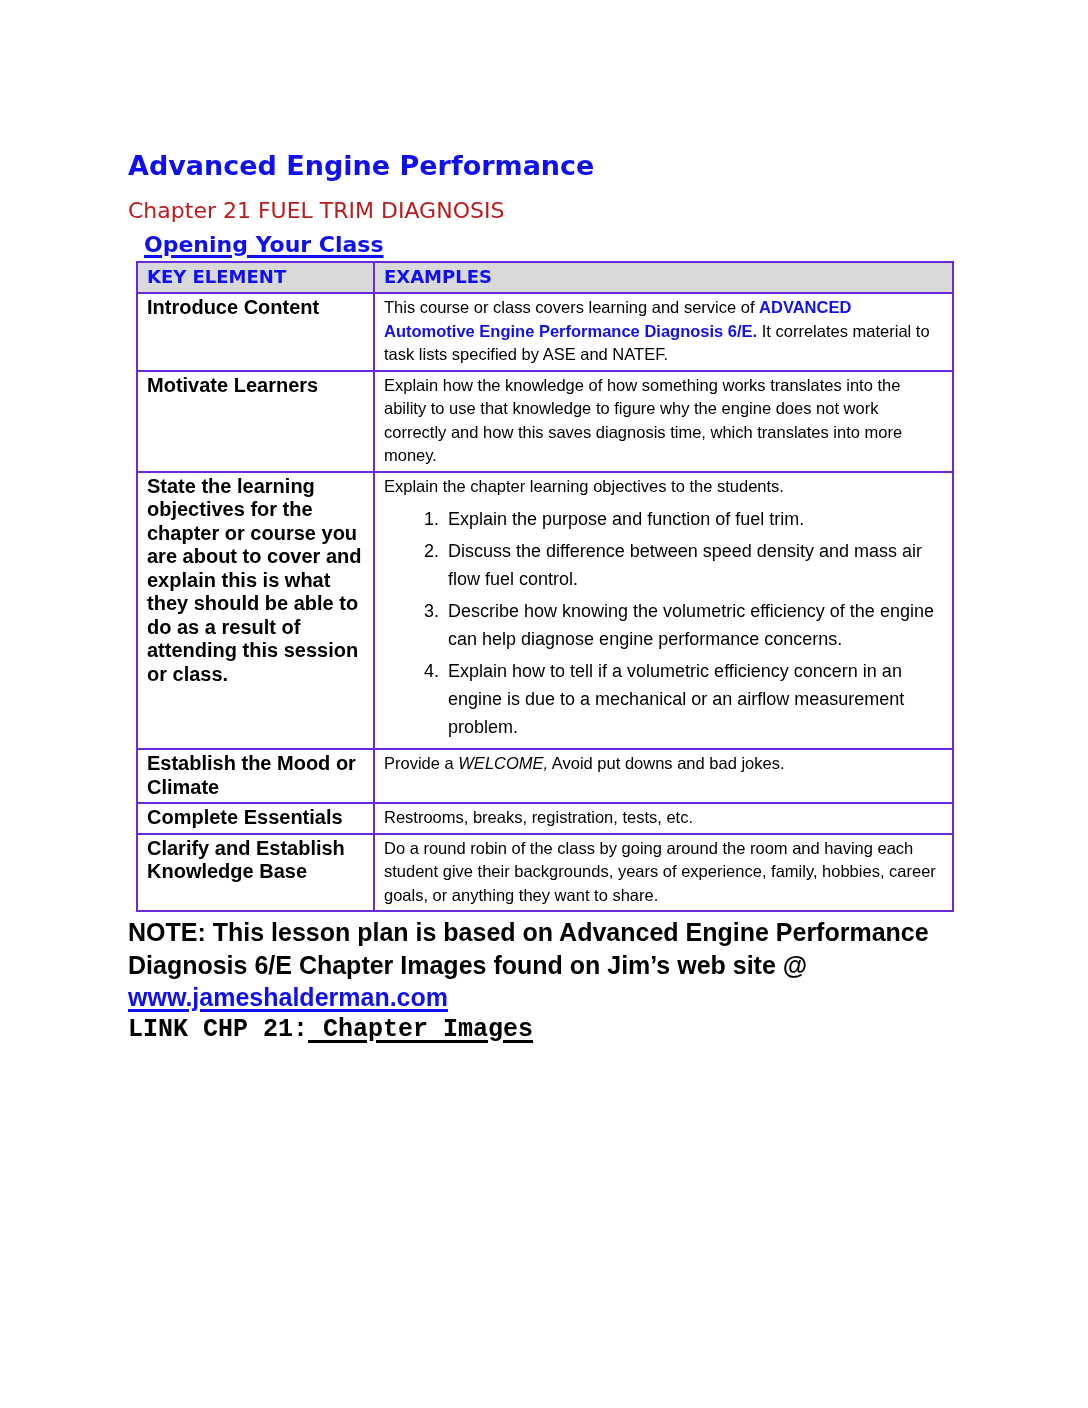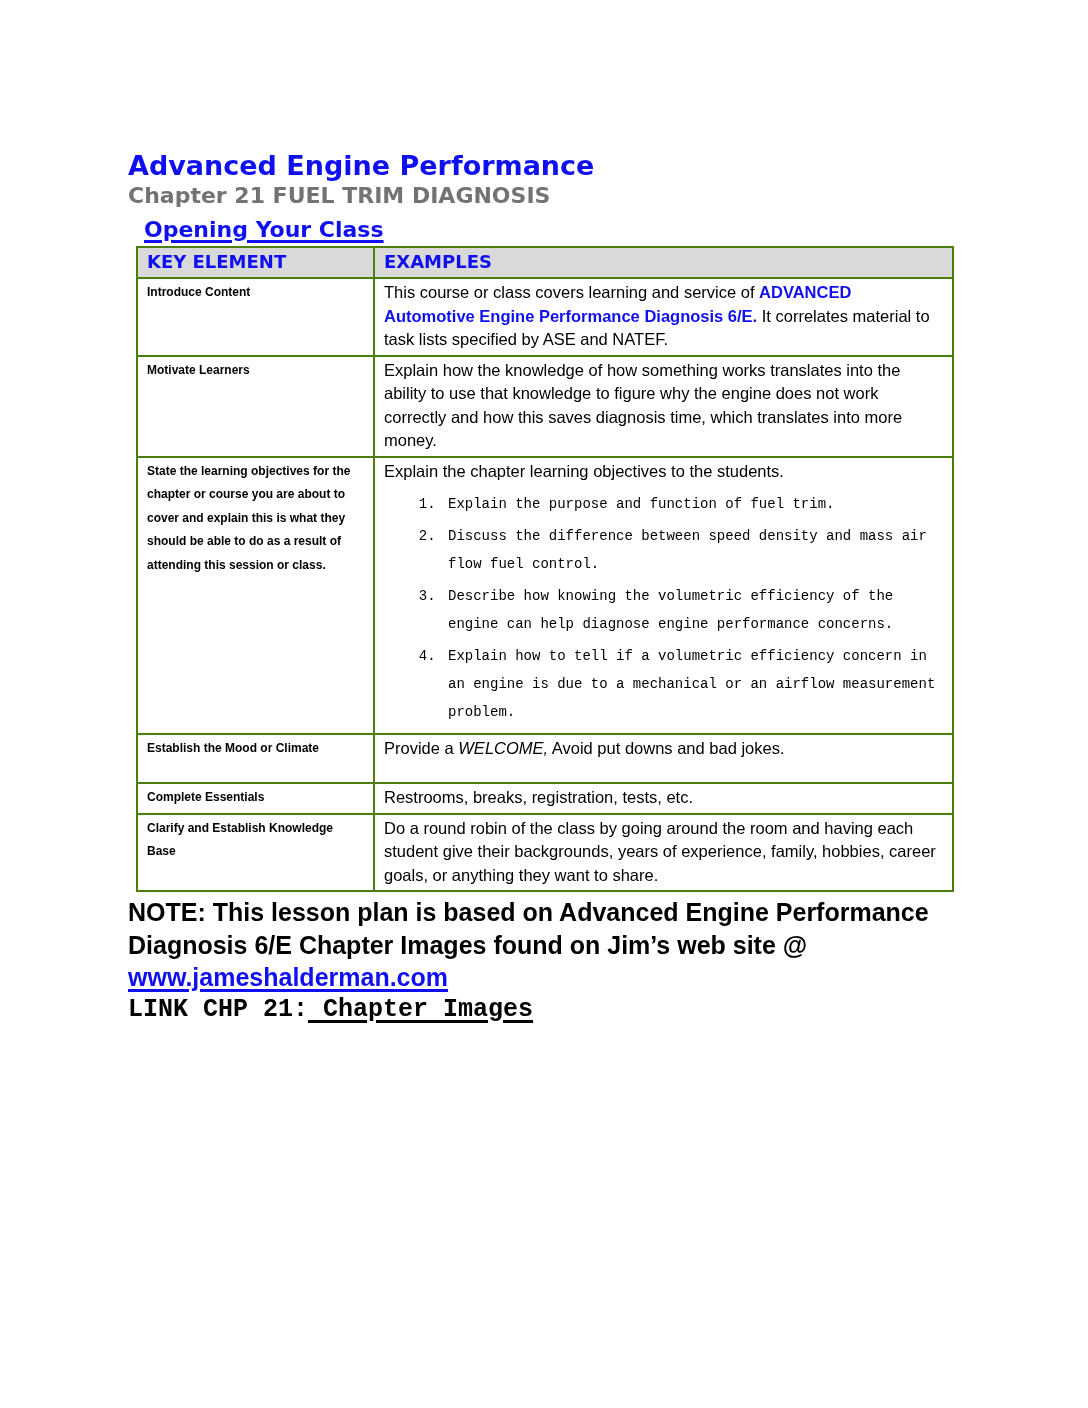--- a/index.html
+++ b/index.html
@@ -19,87 +19,86 @@
   .title{
     font-family:"DejaVu Sans",sans-serif;
     font-weight:bold;
     color:#0f0ff0;
     font-size:27px;
     line-height:31px;
     margin:0;
   }
   .chapter{
     font-family:"DejaVu Sans",sans-serif;
-    font-weight:bold;
-    color:#737373;
+    font-weight:normal;
+    color:#b91c1c;
     font-size:22px;
     line-height:26px;
-    margin:2px 0 0 0;
+    margin:17px 0 0 0;
   }
   .opening{
     font-family:"DejaVu Sans",sans-serif;
     font-weight:bold;
     color:#0f0ff0;
     font-size:22px;
     line-height:26px;
     margin:8px 0 0 16px;
     text-decoration:underline;
     text-decoration-thickness:3px;
     text-underline-offset:3px;
   }
   table.lesson{
     border-collapse:collapse;
     margin:3px 0 0 8px;
     width:818px;
     table-layout:fixed;
   }
   table.lesson col.c-key{width:237px;}
   table.lesson th, table.lesson td{
-    border:2px solid #4d7c0f;
+    border:2px solid #6d28d9;
     vertical-align:top;
     text-align:left;
     padding:2px 10px 3px 9px;
     box-sizing:border-box;
   }
   table.lesson th{
     background:#d9d9d9;
     color:#0f0ff0;
     font-family:"DejaVu Sans",sans-serif;
     font-weight:bold;
     font-size:18px;
     line-height:24px;
     height:29px;
   }
   td.key-cell{
     font-weight:bold;
-    font-size:12px;
+    font-size:20px;
     line-height:23.5px;
   }
   td.example-cell{
     font-size:16.5px;
     line-height:23.5px;
   }
   .blue-bold{color:#0f0ff0;font-weight:bold;}
   .em-caps{font-style:italic;}
   .r1 td{height:70px;}
   .r2 td{height:97px;}
   .r3 td{height:265px;border-radius:7px;}
   .r4 td{height:49px;}
   .r5 td{height:25px;}
   .r6 td{height:68px;margin-left:43px;}
   ol.objectives{
     margin:7px 0 0 0;
     padding-left:60px;
   }
   ol.objectives li{
-    font-size:14px;
+    font-size:18px;
     line-height:28px;
     margin:0 0 4px 0;
     padding-left:4px;
-    font-family:Liberation Mono, monospace;
   }
   .note{
     width:812px;
     font-weight:bold;
     font-size:25px;
     line-height:32.5px;
     margin:4px 0 0 0;
   }
   .note a{
     color:#0f0ff0;

